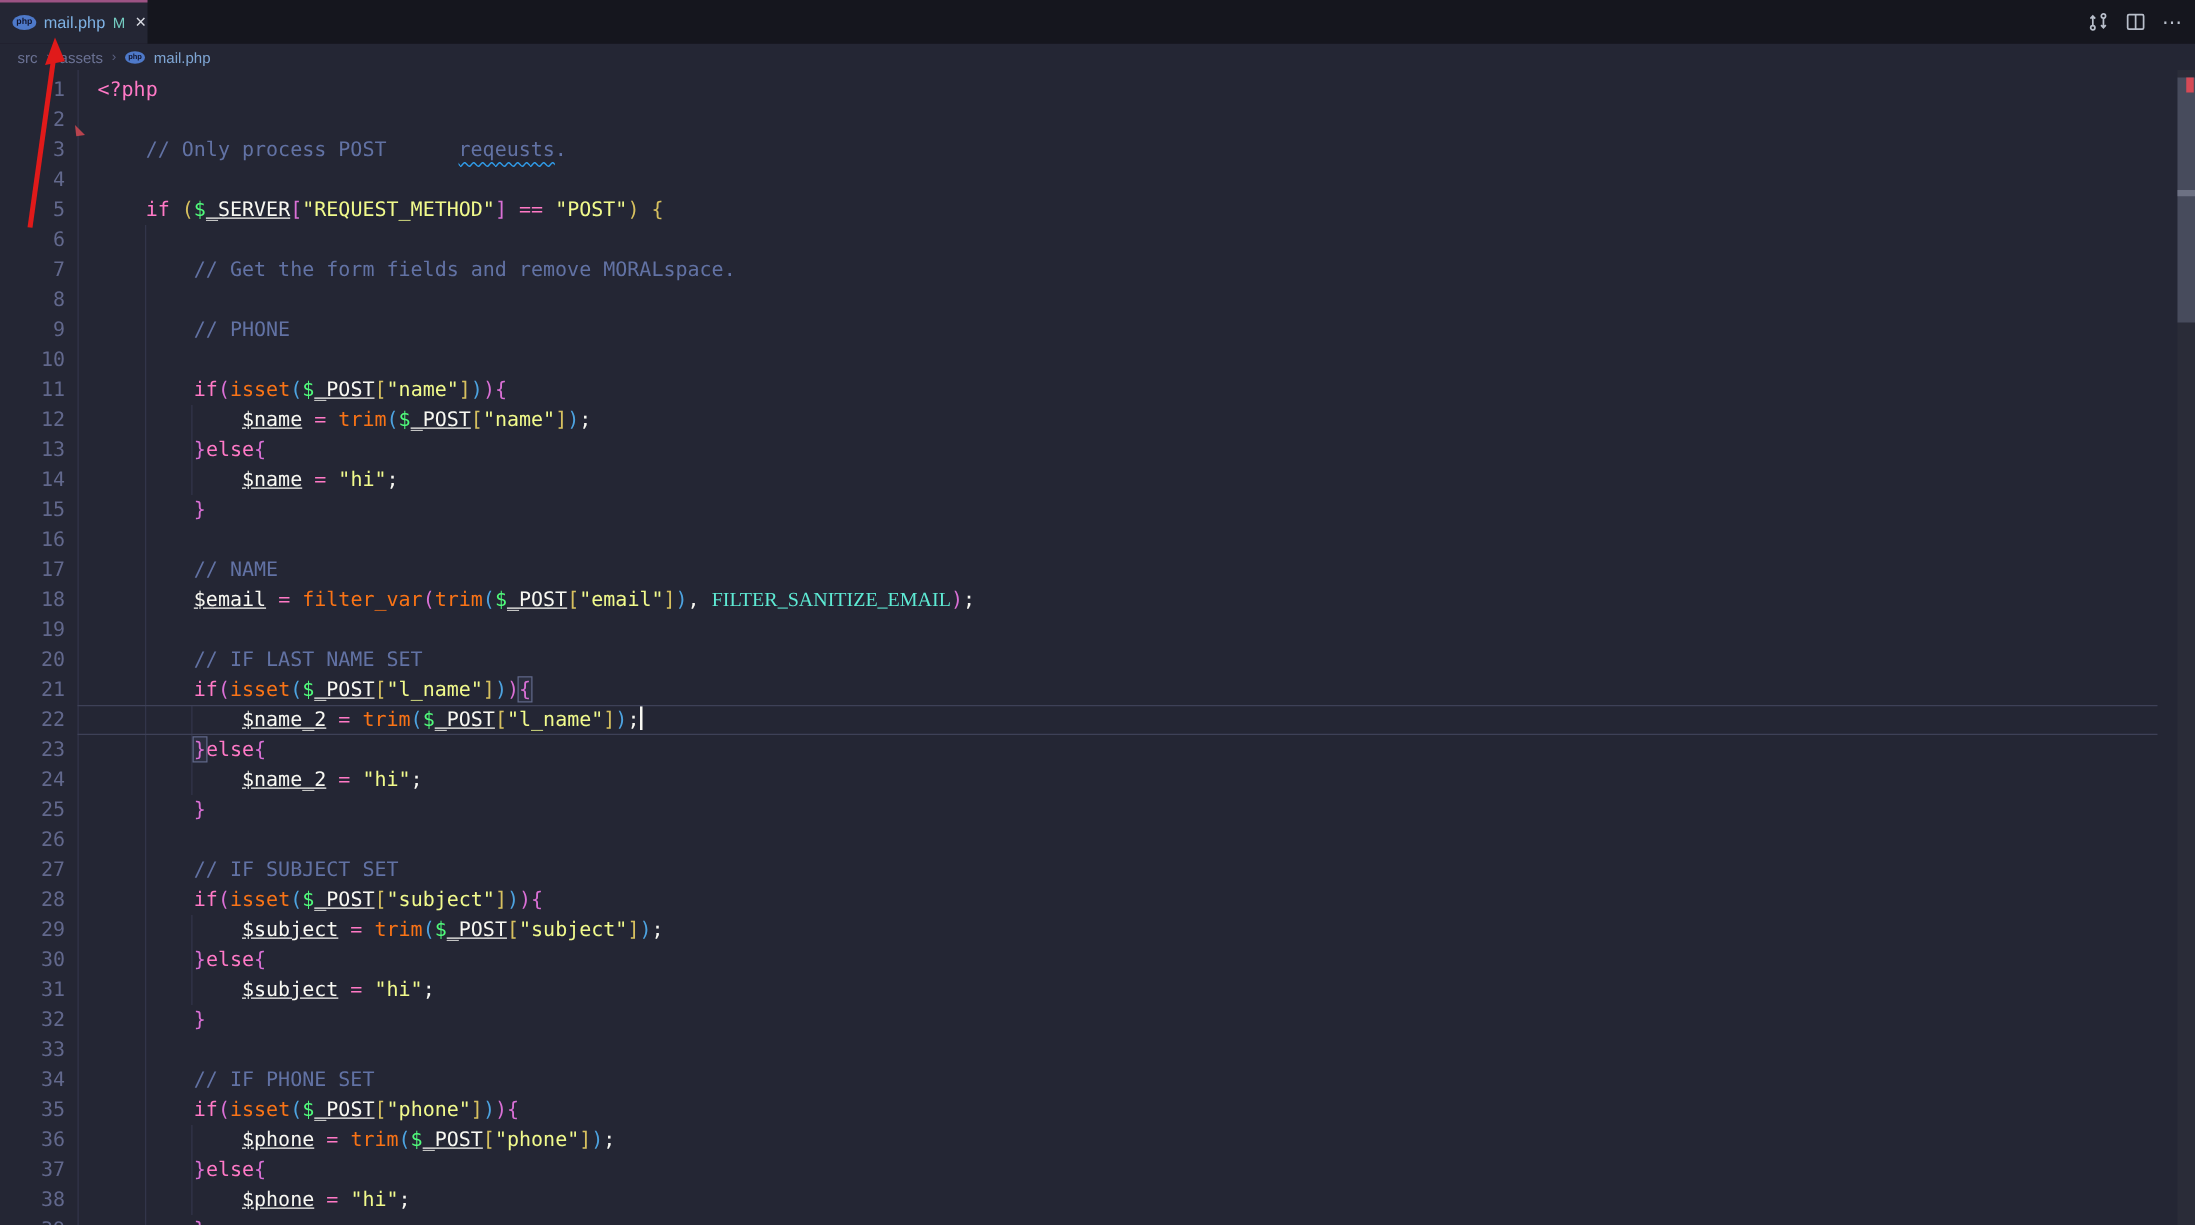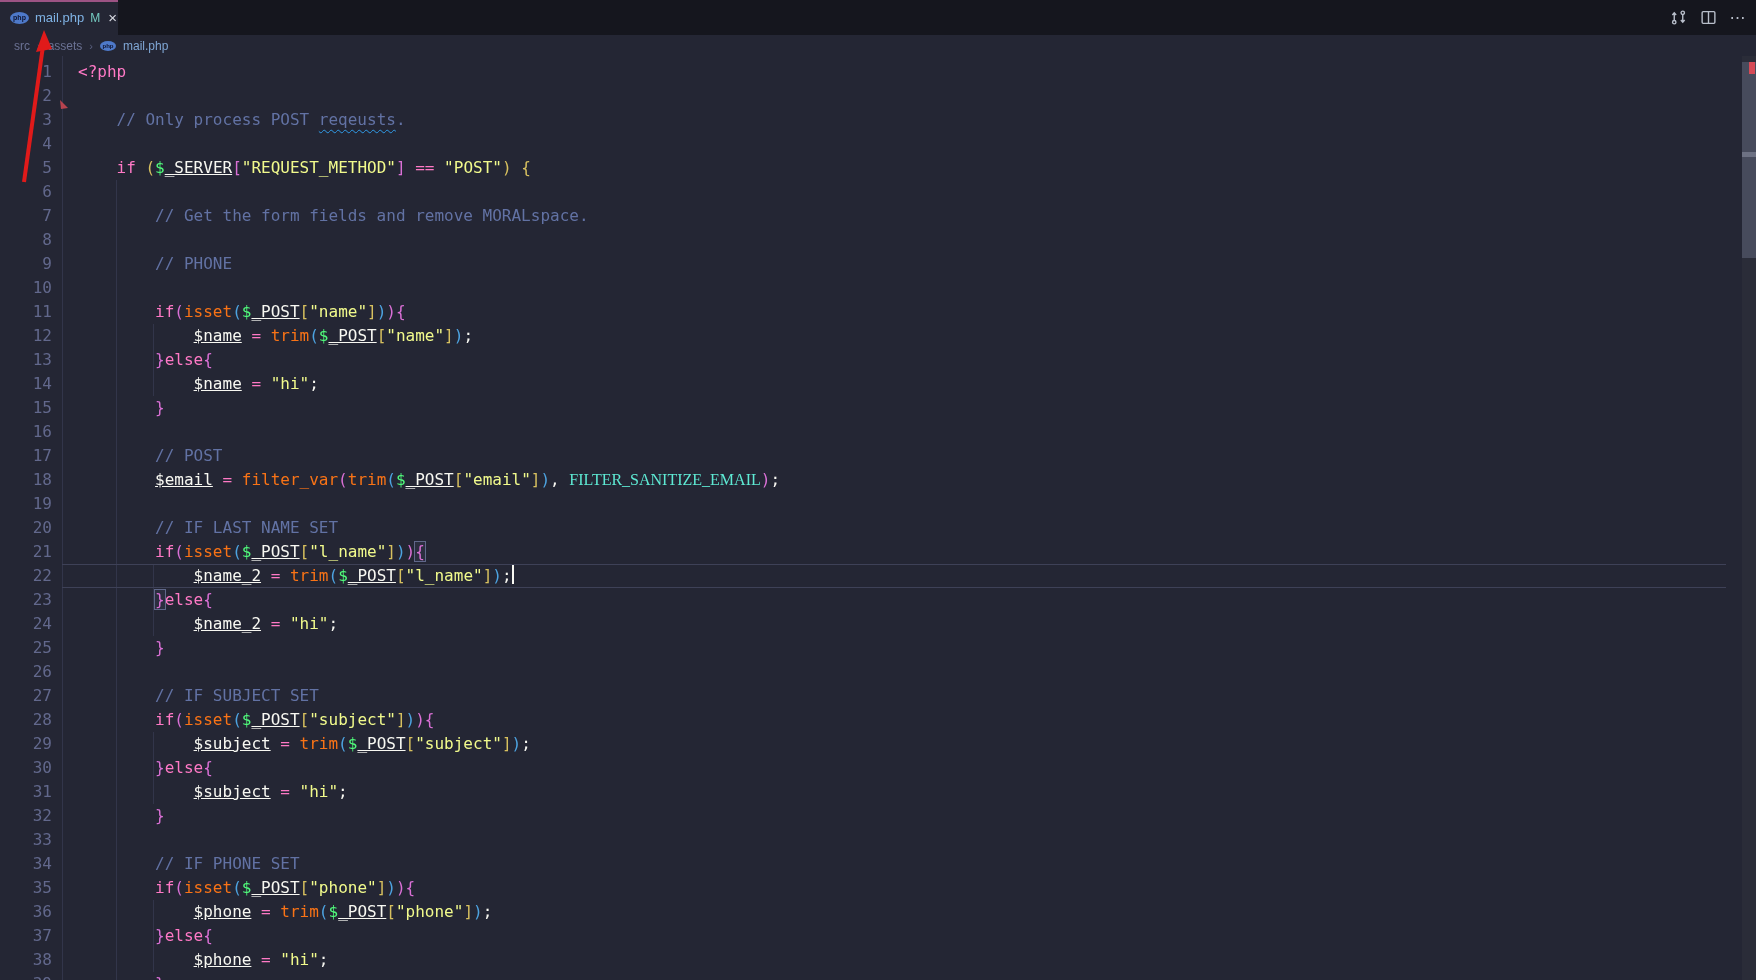--- a/index.html
+++ b/index.html
@@ -38,21 +38,21 @@
   .code{margin-left:26px;}
   .line.current::after{content:"";position:absolute;left:62px;right:16px;top:0;bottom:0;
         border-top:1px solid #3e4157;border-bottom:1px solid #3e4157;pointer-events:none;}
 
   
   .tk-p{color:#f8f8f2;}
   .tk-k{color:#ff79c6;}
   .tk-fn{color:#f97316;}
   .tk-s{color:#f1fa8c;}
   .tk-c{color:#6272a4;}
-  .tk-csq{color:#6272a4;text-decoration:underline wavy #2f9be8 1px;text-underline-offset:4px;}
+  .tk-csq{color:#6272a4;text-decoration:underline wavy #2f9be8 1px;text-underline-offset:4px;margin-left:48px;}
   .tk-v{color:#f8f8f2;text-decoration:underline;}
   .tk-g{color:#50fa7b;}
   .tk-cn{color:#5eead4;font-family:Liberation Serif, serif;}
   .tk-b1{color:#d7c05f;}
   .tk-b2{color:#da70d6;}
   .tk-b2m{color:#da70d6;outline:1px solid #60688a;background:rgba(100,110,150,.12);}
   .tk-b3{color:#4da3e0;}
   .cursor{display:inline-block;width:2px;height:19px;background:#f8f8f2;vertical-align:text-bottom;margin-bottom:1px;}
 
   
@@ -123,21 +123,21 @@
         <div class="line"><span class="ln">7</span><span class="code"><span class="tk-p">        </span><span class="tk-c">// Get the form fields and remove MORALspace.</span></span></div>
         <div class="line"><span class="ln">8</span><span class="code"></span></div>
         <div class="line"><span class="ln">9</span><span class="code"><span class="tk-p">        </span><span class="tk-c">// PHONE</span></span></div>
         <div class="line"><span class="ln">10</span><span class="code"></span></div>
         <div class="line"><span class="ln">11</span><span class="code"><span class="tk-p">        </span><span class="tk-k">if</span><span class="tk-b2">(</span><span class="tk-fn">isset</span><span class="tk-b3">(</span><span class="tk-g">$</span><span class="tk-v">_POST</span><span class="tk-b1">[</span><span class="tk-s">"name"</span><span class="tk-b1">]</span><span class="tk-b3">)</span><span class="tk-b2">)</span><span class="tk-b2">{</span></span></div>
         <div class="line"><span class="ln">12</span><span class="code"><span class="tk-p">            </span><span class="tk-v">$name</span><span class="tk-p"> </span><span class="tk-k">=</span><span class="tk-p"> </span><span class="tk-fn">trim</span><span class="tk-b3">(</span><span class="tk-g">$</span><span class="tk-v">_POST</span><span class="tk-b1">[</span><span class="tk-s">"name"</span><span class="tk-b1">]</span><span class="tk-b3">)</span><span class="tk-p">;</span></span></div>
         <div class="line"><span class="ln">13</span><span class="code"><span class="tk-p">        </span><span class="tk-b2">}</span><span class="tk-k">else</span><span class="tk-b2">{</span></span></div>
         <div class="line"><span class="ln">14</span><span class="code"><span class="tk-p">            </span><span class="tk-v">$name</span><span class="tk-p"> </span><span class="tk-k">=</span><span class="tk-p"> </span><span class="tk-s">"hi"</span><span class="tk-p">;</span></span></div>
         <div class="line"><span class="ln">15</span><span class="code"><span class="tk-p">        </span><span class="tk-b2">}</span></span></div>
         <div class="line"><span class="ln">16</span><span class="code"></span></div>
-        <div class="line"><span class="ln">17</span><span class="code"><span class="tk-p">        </span><span class="tk-c">// POST</span></span></div>
+        <div class="line"><span class="ln">17</span><span class="code"><span class="tk-p">        </span><span class="tk-c">// NAME</span></span></div>
         <div class="line"><span class="ln">18</span><span class="code"><span class="tk-p">        </span><span class="tk-v">$email</span><span class="tk-p"> </span><span class="tk-k">=</span><span class="tk-p"> </span><span class="tk-fn">filter_var</span><span class="tk-b2">(</span><span class="tk-fn">trim</span><span class="tk-b3">(</span><span class="tk-g">$</span><span class="tk-v">_POST</span><span class="tk-b1">[</span><span class="tk-s">"email"</span><span class="tk-b1">]</span><span class="tk-b3">)</span><span class="tk-p">, </span><span class="tk-cn">FILTER_SANITIZE_EMAIL</span><span class="tk-b2">)</span><span class="tk-p">;</span></span></div>
         <div class="line"><span class="ln">19</span><span class="code"></span></div>
         <div class="line"><span class="ln">20</span><span class="code"><span class="tk-p">        </span><span class="tk-c">// IF LAST NAME SET</span></span></div>
         <div class="line"><span class="ln">21</span><span class="code"><span class="tk-p">        </span><span class="tk-k">if</span><span class="tk-b2">(</span><span class="tk-fn">isset</span><span class="tk-b3">(</span><span class="tk-g">$</span><span class="tk-v">_POST</span><span class="tk-b1">[</span><span class="tk-s">"l_name"</span><span class="tk-b1">]</span><span class="tk-b3">)</span><span class="tk-b2">)</span><span class="tk-b2m">{</span></span></div>
         <div class="line current"><span class="ln">22</span><span class="code"><span class="tk-p">            </span><span class="tk-v">$name_2</span><span class="tk-p"> </span><span class="tk-k">=</span><span class="tk-p"> </span><span class="tk-fn">trim</span><span class="tk-b3">(</span><span class="tk-g">$</span><span class="tk-v">_POST</span><span class="tk-b1">[</span><span class="tk-s">"l_name"</span><span class="tk-b1">]</span><span class="tk-b3">)</span><span class="tk-p">;</span><span class="cursor"></span></span></div>
         <div class="line"><span class="ln">23</span><span class="code"><span class="tk-p">        </span><span class="tk-b2m">}</span><span class="tk-k">else</span><span class="tk-b2">{</span></span></div>
         <div class="line"><span class="ln">24</span><span class="code"><span class="tk-p">            </span><span class="tk-v">$name_2</span><span class="tk-p"> </span><span class="tk-k">=</span><span class="tk-p"> </span><span class="tk-s">"hi"</span><span class="tk-p">;</span></span></div>
         <div class="line"><span class="ln">25</span><span class="code"><span class="tk-p">        </span><span class="tk-b2">}</span></span></div>
         <div class="line"><span class="ln">26</span><span class="code"></span></div>
         <div class="line"><span class="ln">27</span><span class="code"><span class="tk-p">        </span><span class="tk-c">// IF SUBJECT SET</span></span></div>

